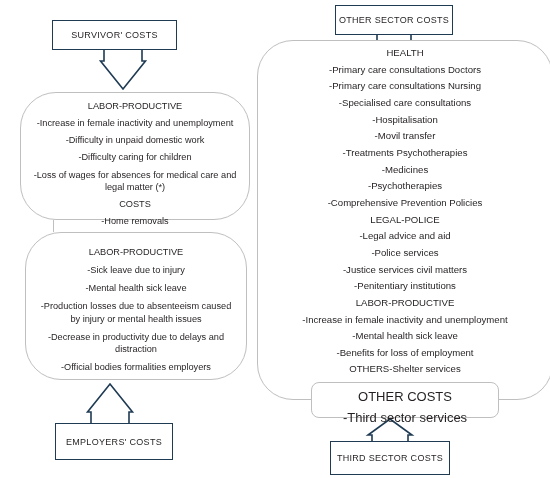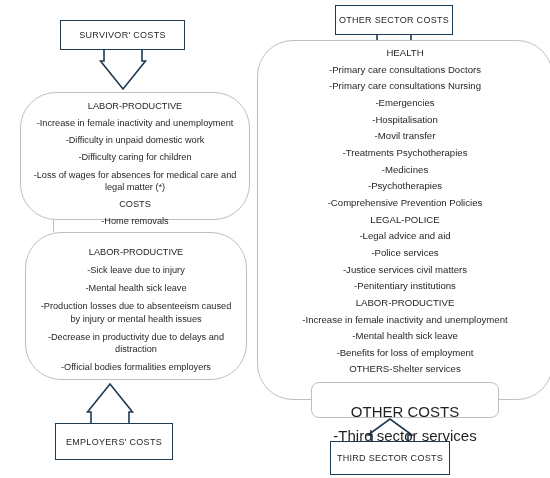--- a/index.html
+++ b/index.html
@@ -35,21 +35,21 @@
     white-space: normal;
   }
   .head-label {
     font-weight: 400;
   }
 
   
   #survivor-detail-panel { font-size: 9.2px; padding: 7px 10px 6px 10px; }
   #employers-detail-panel { font-size: 9.2px; padding: 13px 14px 8px 14px; }
   #public-detail-panel { font-size: 9.6px; padding: 6px 16px 6px 16px; }
-  #other-costs-panel { font-size: 15px; padding: 19px 8px 4px 8px; }
+  #other-costs-panel { font-size: 13px; padding: 5px 8px 4px 8px; }
 
   #survivor-detail-panel .ln { margin: 0 0 5.0px 0; }
   #employers-detail-panel .ln { margin: 0 0 6.0px 0; }
   #public-detail-panel .ln { margin: 0 0 4.0px 0; }
   #other-costs-panel .ln { margin: 0 0 4.0px 0; }
 
   
   .title-box {
     position: absolute;
     box-sizing: border-box;
@@ -71,21 +71,21 @@
     position: absolute;
     background: #bfbfbf;
     width: 1px;
   }
 </style>
 </head>
 <body>
 
 <div id="canvas">
 
-  <div class="title-box" id="survivor-title-box" style="left:60px; top:20px; width:125px; height:30px;">
+  <div class="title-box" id="survivor-title-box" style="left:52px; top:20px; width:125px; height:30px;">
     <span class="head-label">SURVIVOR' COSTS</span>
   </div>
 
   <svg class="arrow-svg" style="left:100px; top:49px;" width="46" height="44" viewBox="0 0 46 44">
     <path d="M 4 1 L 4 12 L 0.5 12 L 23 40 L 45.5 12 L 42 12 L 42 1" fill="#ffffff" stroke="#1f3b54" stroke-width="1.6" stroke-linejoin="miter"></path>
   </svg>
 
   <div class="panel rounded-lg" id="survivor-detail-panel" style="left:8px; top:92px; width:230px; height:128px;">
     <span class="ln">LABOR-PRODUCTIVE</span>
     <span class="ln">-Increase in female inactivity and unemployment</span>
@@ -120,21 +120,21 @@
   </div>
 
   <svg class="arrow-svg" style="left:373px; top:34px;" width="42" height="26" viewBox="0 0 42 26">
     <path d="M 4 1 L 4 8 L 0.5 8 L 21 24 L 41.5 8 L 38 8 L 38 1" fill="#ffffff" stroke="#1f3b54" stroke-width="1.6" stroke-linejoin="miter"></path>
   </svg>
 
   <div class="panel rounded-lg" id="public-detail-panel" style="left:245px; top:40px; width:296px; height:360px;">
     <span class="ln">HEALTH</span>
     <span class="ln">-Primary care consultations Doctors</span>
     <span class="ln">-Primary care consultations Nursing</span>
-    <span class="ln">-Emergencies</span>
+    <span class="ln">-Specialised care consultations</span>
     <span class="ln">-Hospitalisation</span>
     <span class="ln">-Movil transfer</span>
     <span class="ln">-Treatments Psychotherapies</span>
     <span class="ln">-Medicines</span>
     <span class="ln">-Psychotherapies</span>
     <span class="ln">-Comprehensive Prevention Policies</span>
     <span class="ln">LEGAL-POLICE</span>
     <span class="ln">-Legal advice and aid</span>
     <span class="ln">-Police services</span>
     <span class="ln">-Justice services civil matters</span>

